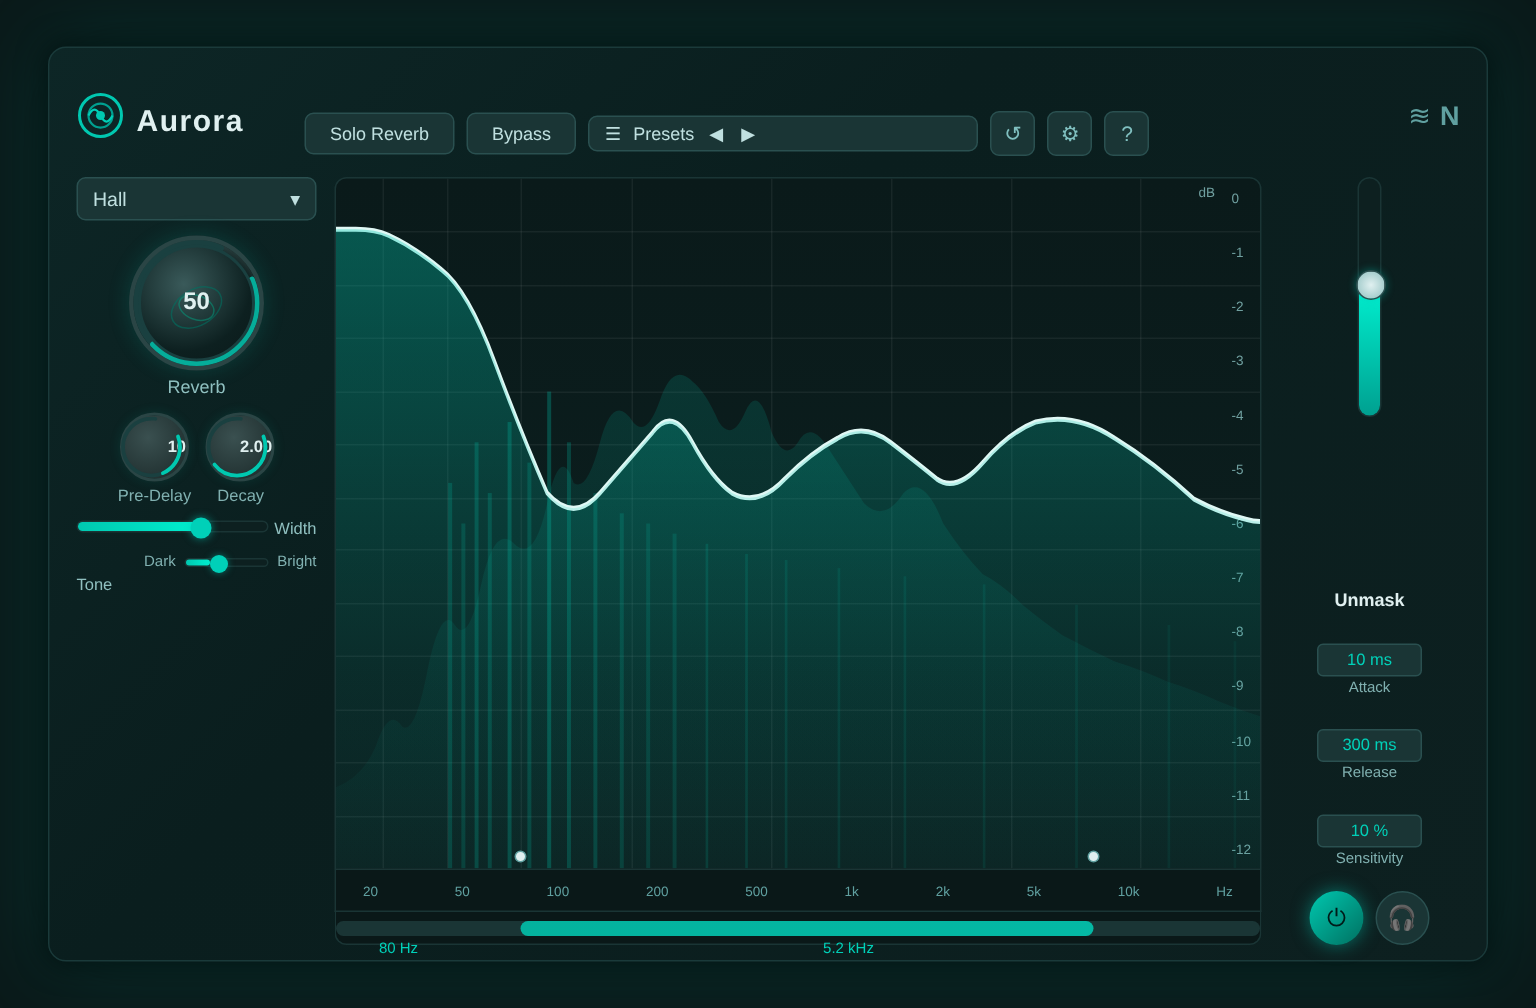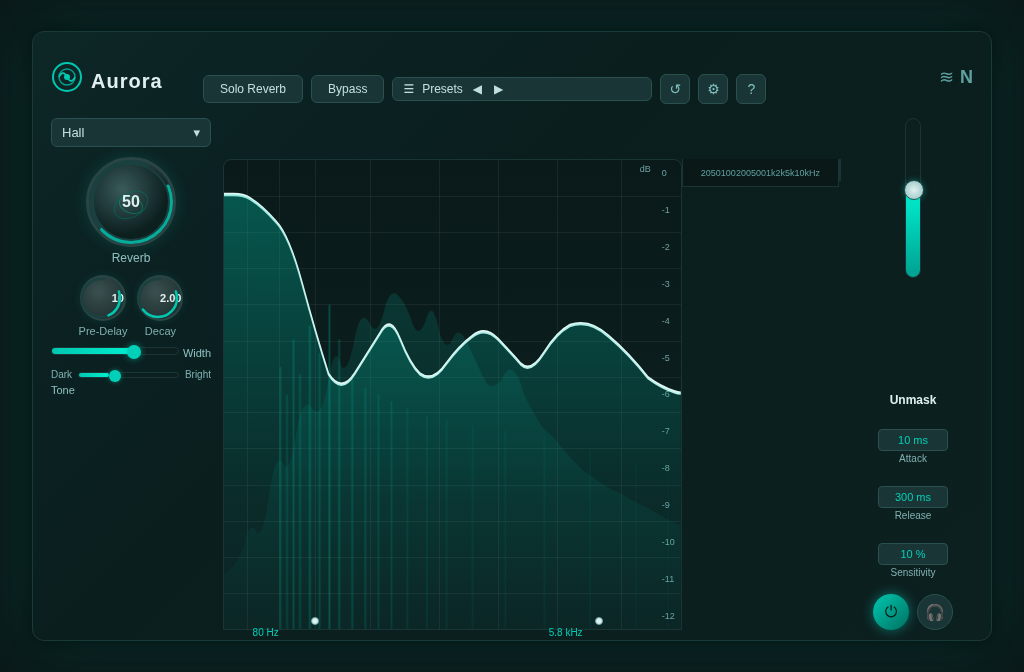--- a/index.html
+++ b/index.html
@@ -240,20 +240,21 @@
     
     .tone-area {
       display: flex;
       flex-direction: column;
       gap: 4px;
     }
     .tone-row {
       display: flex;
       align-items: center;
       justify-content: space-between;
+      margin-left: 45px;
     }
     .tone-end-label {
       color: #80b0b0;
       font-size: 10px;
     }
     .tone-track {
       flex: 1;
       height: 6px;
       background: #0d2020;
       border-radius: 3px;
@@ -280,23 +281,22 @@
     }
     .tone-label {
       color: #90c0c0;
       font-size: 11px;
       text-align: left;
     }
     
     .center-panel {
       flex: 1;
       display: flex;
-      flex-direction: row;
+      flex-direction: column;
       gap: 0;
-      margin-top: 41px;
     }
     .eq-display {
       flex: 1;
       background: linear-gradient(180deg, #0a1a1a 0%, #0c2020 100%);
       border: 1px solid #1a3535;
       border-radius: 8px 8px 0 0;
       position: relative;
       overflow: hidden;
     }
     
@@ -679,21 +679,21 @@
         </div>
       </div>
 
       <div class="freq-range-bar">
         <div style="position: relative; flex:1; height:10px;">
           <div style="position:absolute; left:0; right:0; height:100%; background:#1a3535; border-radius:5px;"></div>
           <div style="position:absolute; left:20%; right:18%; height:100%; background: linear-gradient(90deg, #00c8b0, #00d0b8); border-radius:5px; opacity:0.85;"></div>
         </div>
         <div style="display:flex; gap:30px; position:absolute; left: calc(20% + 28px); bottom: 2px;">
           <span class="freq-range-label">80 Hz</span>
-          <span class="freq-range-label" style="margin-left: 240px;">5.8 kHz</span>
+          <span class="freq-range-label" style="margin-left: 240px;">5.2 kHz</span>
         </div>
       </div>
     </div>
 
     <div class="right-panel">
 
       <div class="vertical-slider-wrap">
         <div class="v-slider-track">
           <div class="v-slider-fill" style="height: 55%; bottom: 0;"></div>
           <div class="v-slider-thumb" style="bottom: calc(55% - 10px);"></div>

